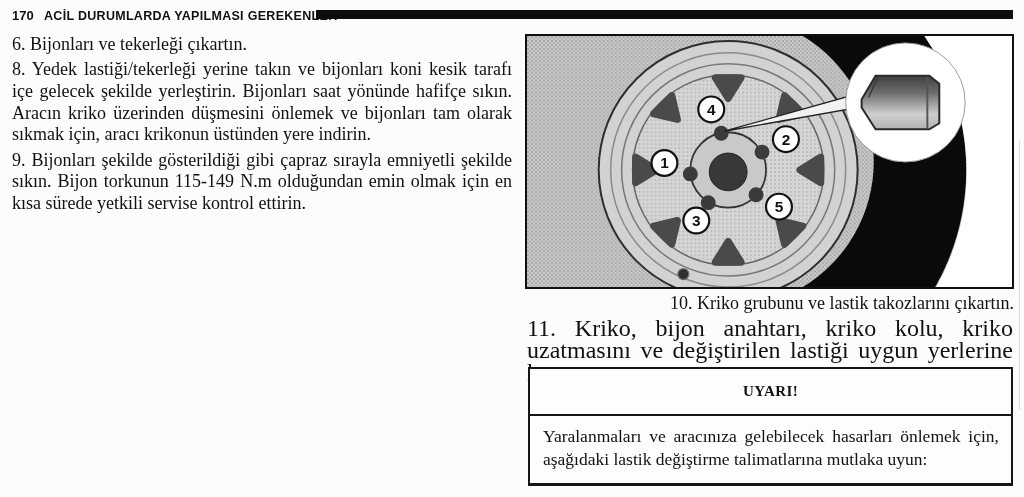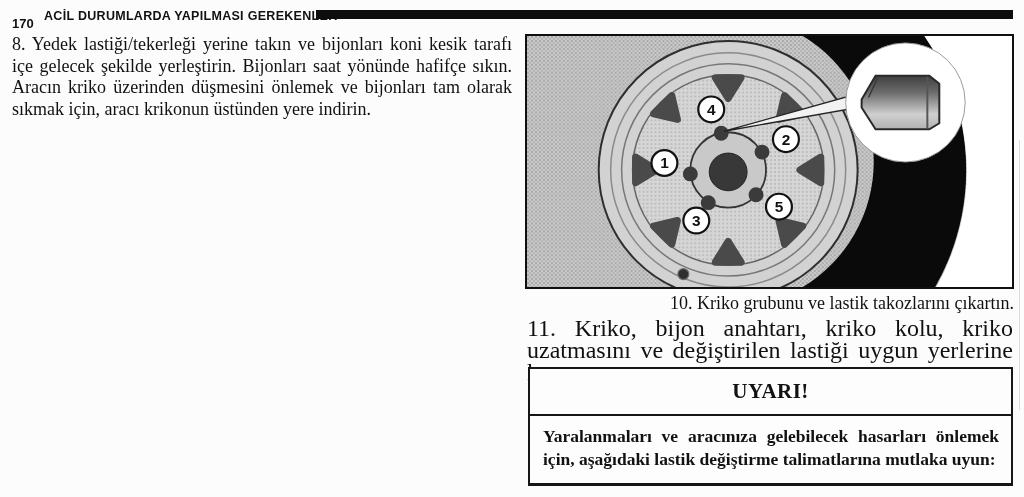--- a/index.html
+++ b/index.html
@@ -2,21 +2,21 @@
 <html><head>
 <meta charset="utf-8">
 <style>
   html,body{margin:0;padding:0;}
   body{
     width:1024px;height:497px;position:relative;overflow:hidden;
     background:#fcfcfc;color:#111;
     font-family:"Liberation Serif","DejaVu Serif",serif;
   }
   .page-num{
-    position:absolute;left:12px;top:16px;
+    position:absolute;left:12px;top:8px;
     font-family:"Liberation Sans","DejaVu Sans",sans-serif;
     font-weight:bold;font-size:13px;
   }
   .header-title{
     position:absolute;left:44px;top:9px;
     font-family:"Liberation Sans","DejaVu Sans",sans-serif;
     font-weight:bold;font-size:12.5px;letter-spacing:.3px;white-space:nowrap;
   }
   .header-bar{
     position:absolute;left:316px;top:10px;width:697px;height:9px;
@@ -40,39 +40,41 @@
     position:absolute;left:527px;top:317px;width:486px;
     font-size:24px;line-height:22px;text-align:justify;
   }
   .warning{
     position:absolute;left:528px;top:367px;width:485px;box-sizing:border-box;
     border:2px solid #161616;border-bottom-width:3px;background:#fdfdfd;
   }
   .warning-title{
     height:45px;border-bottom:2px solid #161616;
     display:flex;align-items:center;justify-content:center;
-    font-weight:bold;font-size:21px;letter-spacing:.4px;
+    font-weight:bold;font-size:15px;letter-spacing:.4px;
   }
   .warning-body{
-    padding:9px 12px 13px 13px;font-weight:bold;
+    padding:9px 12px 13px 13px;font-weight:normal;
     font-size:17.5px;line-height:22.5px;text-align:justify;
   }
   .scan-edge{
     position:absolute;right:4px;top:140px;width:1px;height:270px;background:#dcdcdc;
   }
 </style>
 </head>
 <body>
 
 <div class="page-num">170</div>
 <div class="header-title">ACİL DURUMLARDA YAPILMASI GEREKENLER</div>
 <div class="header-bar"></div>
 
 <div class="left-col">
+  <p>6. Bijonları ve tekerleği çıkartın.</p>
   <p>8. Yedek lastiği/tekerleği yerine takın ve bijonları koni kesik tarafı içe gelecek şekilde yerleştirin. Bijonları saat yönünde hafifçe sıkın. Aracın kriko üzerinden düşmesini önlemek ve bijonları tam olarak sıkmak için, aracı krikonun üstünden yere indirin.</p>
+  <p>9. Bijonları şekilde gösterildiği gibi çapraz sırayla emniyetli şekilde sıkın. Bijon torkunun 115-149 N.m olduğundan emin olmak için en kısa sürede yetkili servise kontrol ettirin.</p>
 </div>
 
 <div class="figure-frame">
   <svg width="485" height="251" viewBox="0 0 487 253" preserveAspectRatio="none">
     <defs>
       <pattern id="htA" width="4" height="4" patternUnits="userSpaceOnUse">
         <rect width="4" height="4" fill="#cbcbcb"></rect>
         <rect x="0" y="0" width="2" height="2" fill="#a9a9a9"></rect>
         <rect x="2" y="2" width="2" height="2" fill="#b3b3b3"></rect>
       </pattern>

